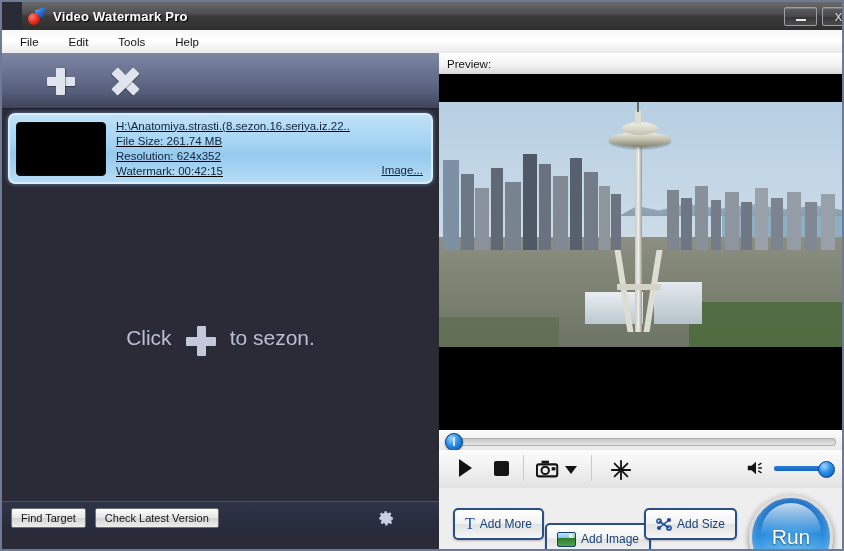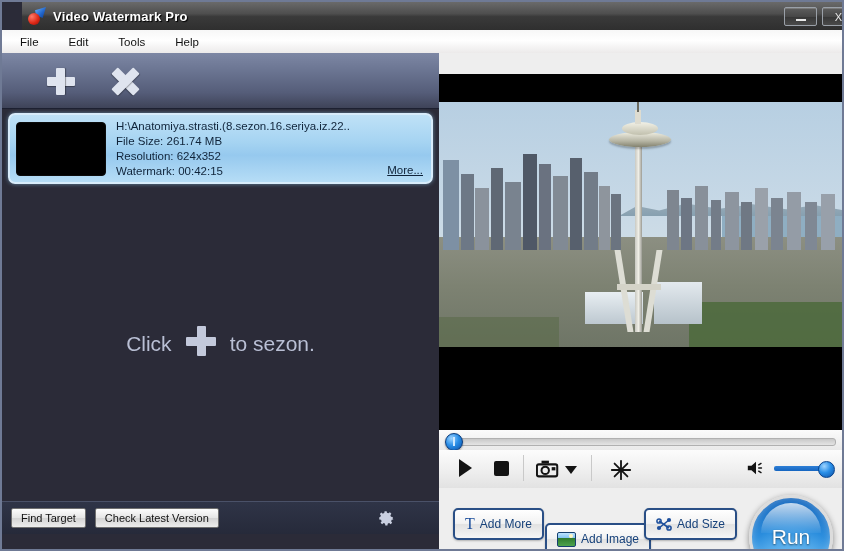--- a/index.html
+++ b/index.html
@@ -46,29 +46,29 @@
   .plus-v{position:absolute;left:12px;top:3px;width:9px;height:27px;background:#dfe4ef;border-radius:1px;
      box-shadow:1px 0 1px rgba(0,0,0,.35);}
   .x-a,.x-b{position:absolute;left:1px;top:12px;width:31px;height:9px;background:#dfe4ef;border-radius:1px;
      box-shadow:0 1px 1px rgba(0,0,0,.3);}
   .x-a{transform:rotate(45deg);} .x-b{transform:rotate(-45deg);}
 
   #filelist{position:absolute;left:0;top:55px;width:437px;height:410px;overflow:hidden;}
 
   .file-row{position:relative;margin:5px 6px 0 6px;height:67px;border-radius:7px;
      background:linear-gradient(180deg,#bfe1f7 0%,#a6d4f2 40%,#96c9ee 60%,#b6ddf6 100%);
-     border:2px solid #d8ecfb;box-shadow:0 0 4px rgba(150,210,250,.55);display:flex;align-items:center;}
+     border:2px solid #d8ecfb;box-shadow:0 0 4px rgba(150,210,250,.55);display:flex;align-items:center;text-decoration:underline;}
   .thumb{width:88px;height:52px;background:#000;border:1px solid #0b0b0b;border-radius:4px;margin-left:6px;flex:0 0 auto;}
   .file-meta{margin-left:10px;flex:1 1 auto;position:relative;height:60px;}
   .file-meta div{font-size:11.5px;color:#10243a;line-height:15px;white-space:nowrap;}
   .more-link{position:absolute;right:8px;bottom:1px;font-size:11.5px;color:#10243a;
      text-decoration:underline;cursor:pointer;}
 
   #hint{position:absolute;left:0;top:218px;width:437px;display:flex;
-     align-items:flex-end;justify-content:center;gap:14px;}
+     align-items:flex-start;justify-content:center;gap:14px;}
   #hint .htext{font-size:21px;color:#b9bfd4;}
   #hint .hplus{position:relative;width:30px;height:30px;}
   .hp-h{position:absolute;left:0;top:11px;width:30px;height:9px;background:#c3c9db;border-radius:1px;}
   .hp-v{position:absolute;left:11px;top:0;width:9px;height:30px;background:#c3c9db;border-radius:1px;}
 
   #left-status{position:absolute;left:0;bottom:16px;width:437px;height:32px;
      background:linear-gradient(180deg,#2f3447 0%,#262a3a 100%);border-top:1px solid #4a5168;
      display:flex;align-items:center;}
   .winbutton{font-size:11px;color:#111;padding:3px 9px;border:1px solid #707070;border-radius:2px;
      background:linear-gradient(180deg,#fcfcfc 0%,#e6e6e6 48%,#d4d4d4 52%,#ededed 100%);
@@ -203,21 +203,21 @@
     </div>
 
     <div id="filelist">
       <div class="file-row">
         <div class="thumb"></div>
         <div class="file-meta">
           <div>H:\Anatomiya.strasti.(8.sezon.16.seriya.iz.22..</div>
           <div>File Size: 261.74 MB</div>
           <div>Resolution: 624x352</div>
           <div>Watermark: 00:42:15</div>
-          <div class="more-link">More...</div>
+          <div class="more-link">Image...</div>
         </div>
       </div>
 
       <div id="hint">
         <span class="htext">Click</span>
         <span class="hplus">
           <span class="hp-h"></span>
             <span class="hp-v"></span>
         </span>
         <span class="htext">to sezon.</span>
@@ -229,20 +229,23 @@
       <div class="winbutton">Check Latest Version</div>
       <svg id="gear" viewBox="0 0 24 24">
         <path fill="#c9cfe0" d="M12 8.2a3.8 3.8 0 100 7.6 3.8 3.8 0 000-7.6zm0 5.6a1.8 1.8 0 110-3.6 1.8 1.8 0 010 3.6z"></path>
         <path fill="#c9cfe0" d="M21 13.4v-2.8l-2.4-.4a6.9 6.9 0 00-.8-1.9l1.4-2-2-2-2 1.4a6.9 6.9 0 00-1.9-.8L12.9 3h-2.8l-.4 2.4a6.9 6.9 0 00-1.9.8l-2-1.4-2 2 1.4 2a6.9 6.9 0 00-.8 1.9L3 11.1v2.8l2.4.4c.2.7.5 1.3.8 1.9l-1.4 2 2 2 2-1.4c.6.4 1.2.6 1.9.8l.4 2.4h2.8l.4-2.4c.7-.2 1.3-.5 1.9-.8l2 1.4 2-2-1.4-2c.4-.6.6-1.2.8-1.9l2.4-.4z"></path>
       </svg>
     </div>
   </div>
 
   <div id="right">
 
+    <div id="preview-bar">
+      <span>Preview:</span>
+    </div>
 
     <div id="video">
       <div id="videoimg">
         <div class="sky"></div>
         <div class="water"></div>
         <div class="hills"></div>
         <div class="ground"></div>
         <div class="bldg" style="left:4px;top:58px;width:16px;height:90px;background:#7d90a4;"></div>
         <div class="bldg" style="left:22px;top:72px;width:13px;height:76px;background:#6d7886;"></div>
         <div class="bldg" style="left:36px;top:86px;width:14px;height:62px;background:#8a929c;"></div>

